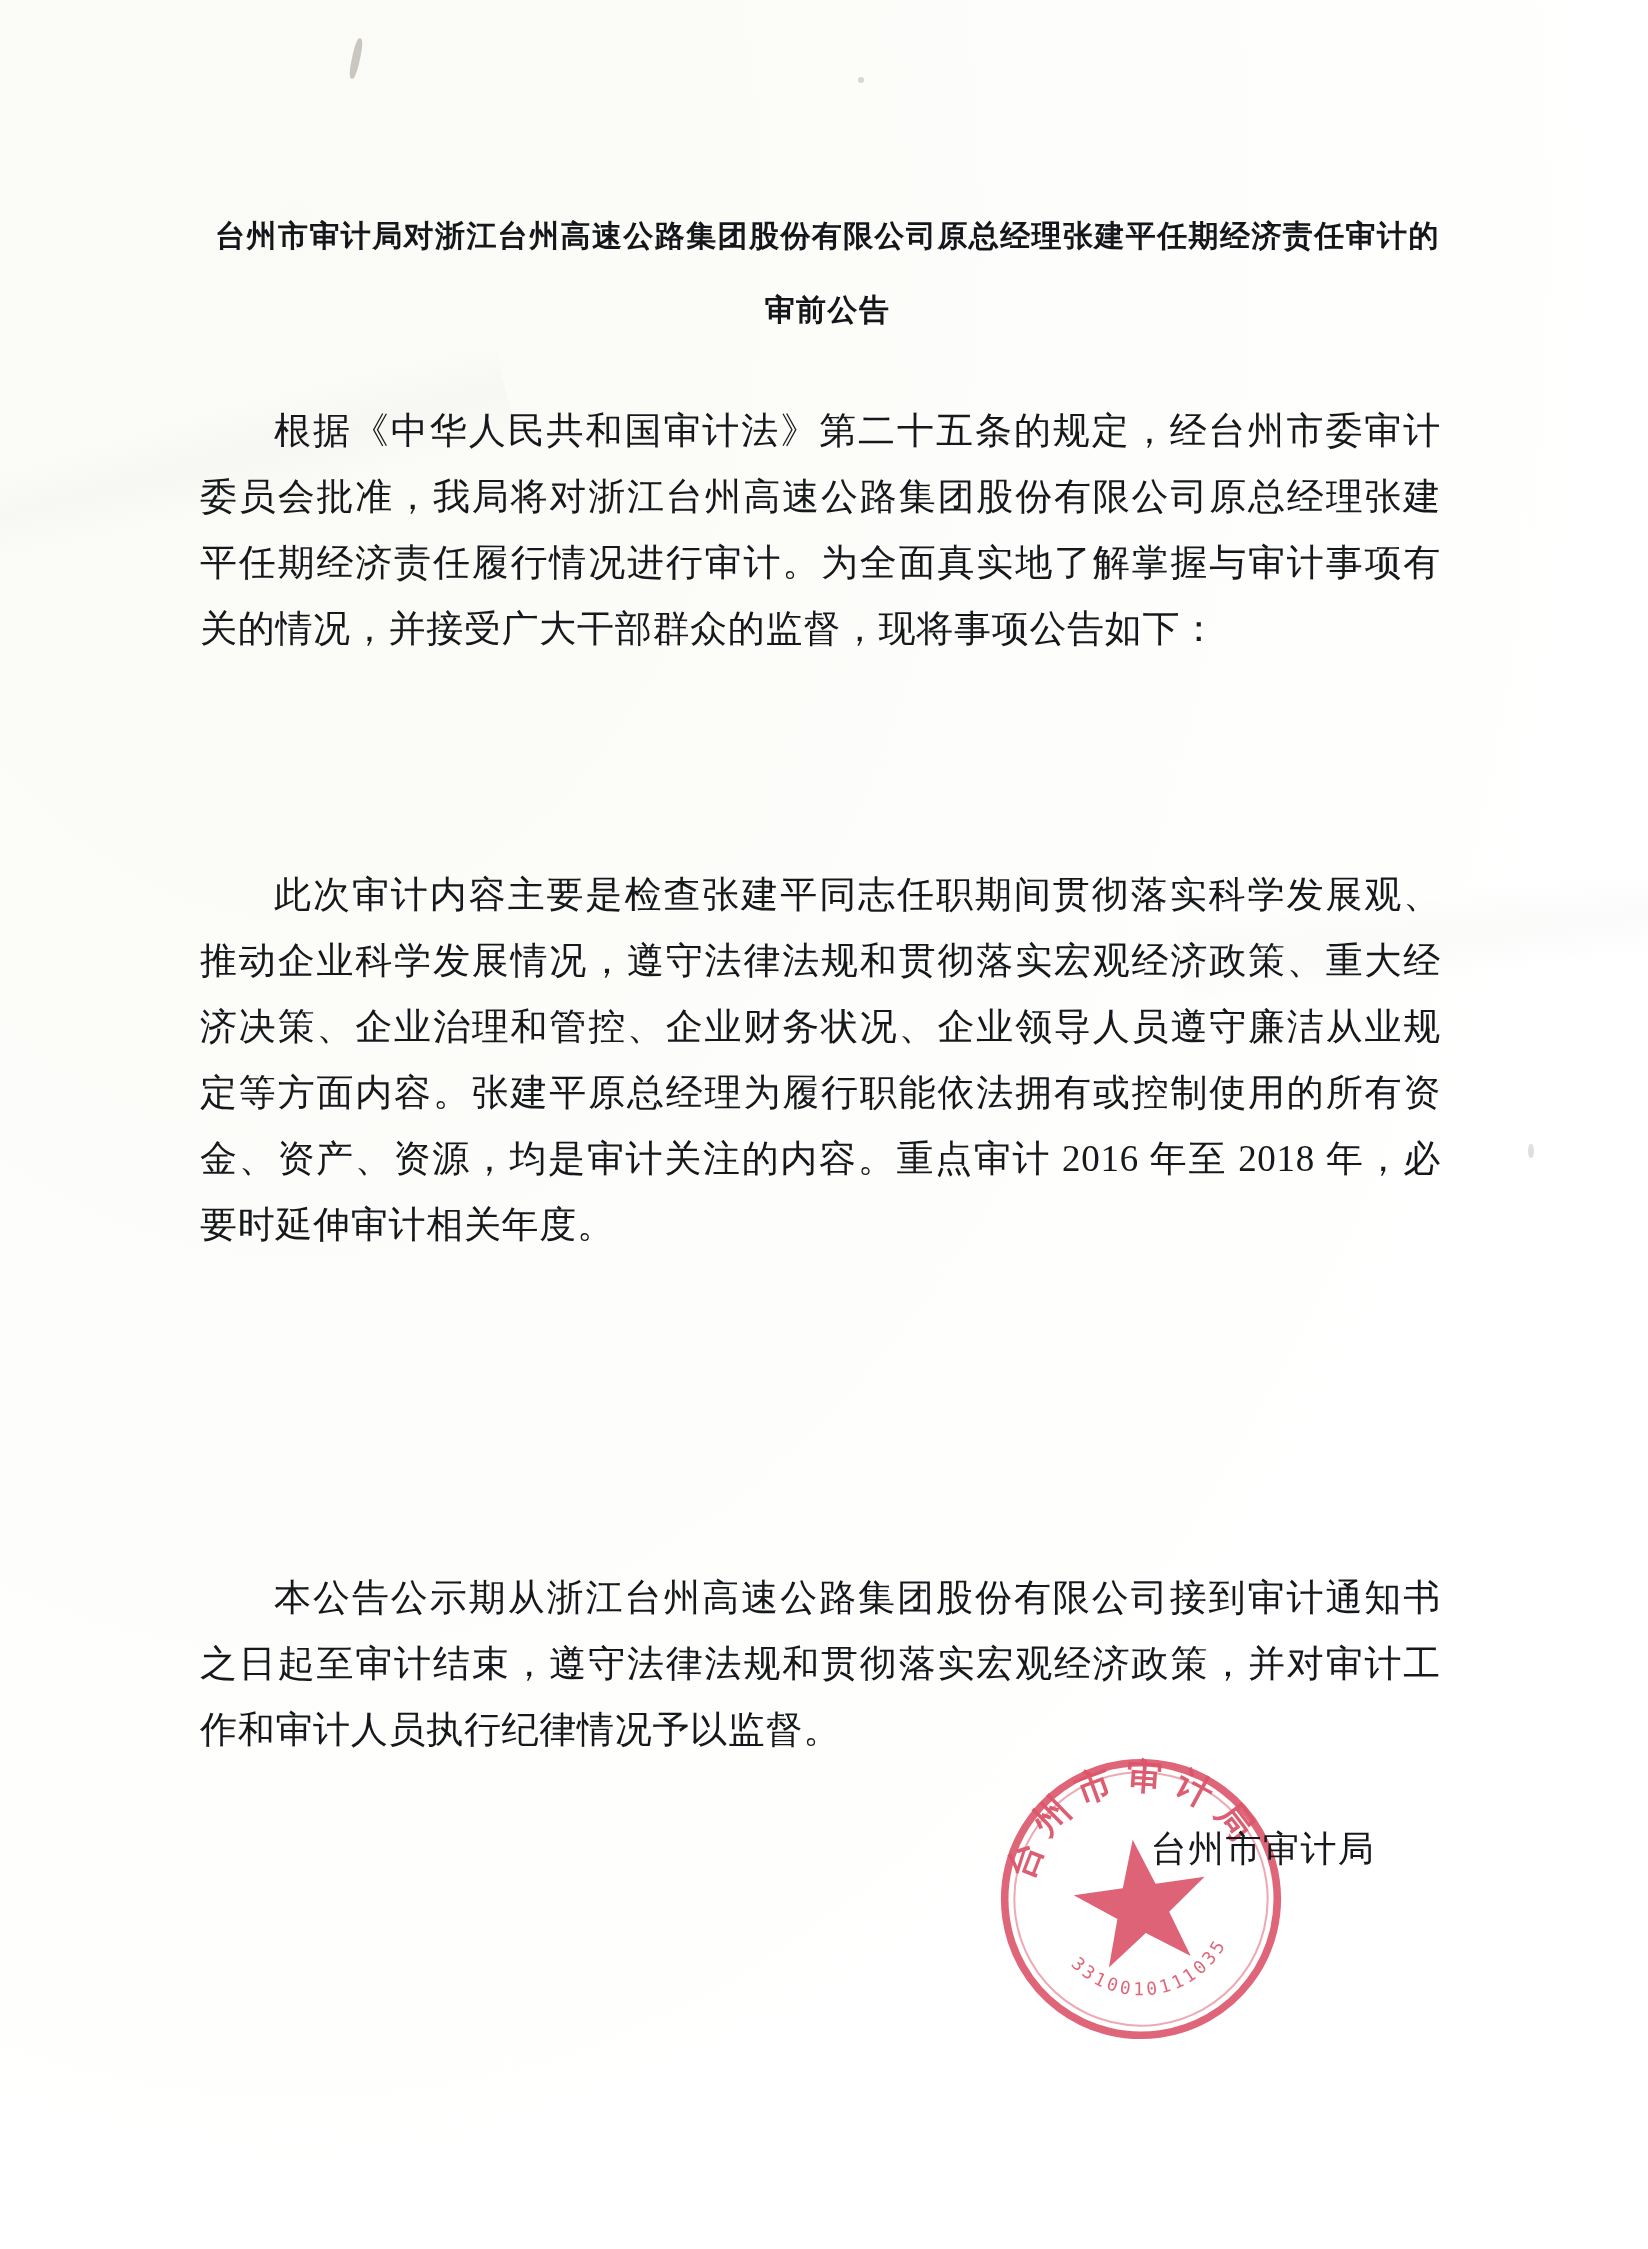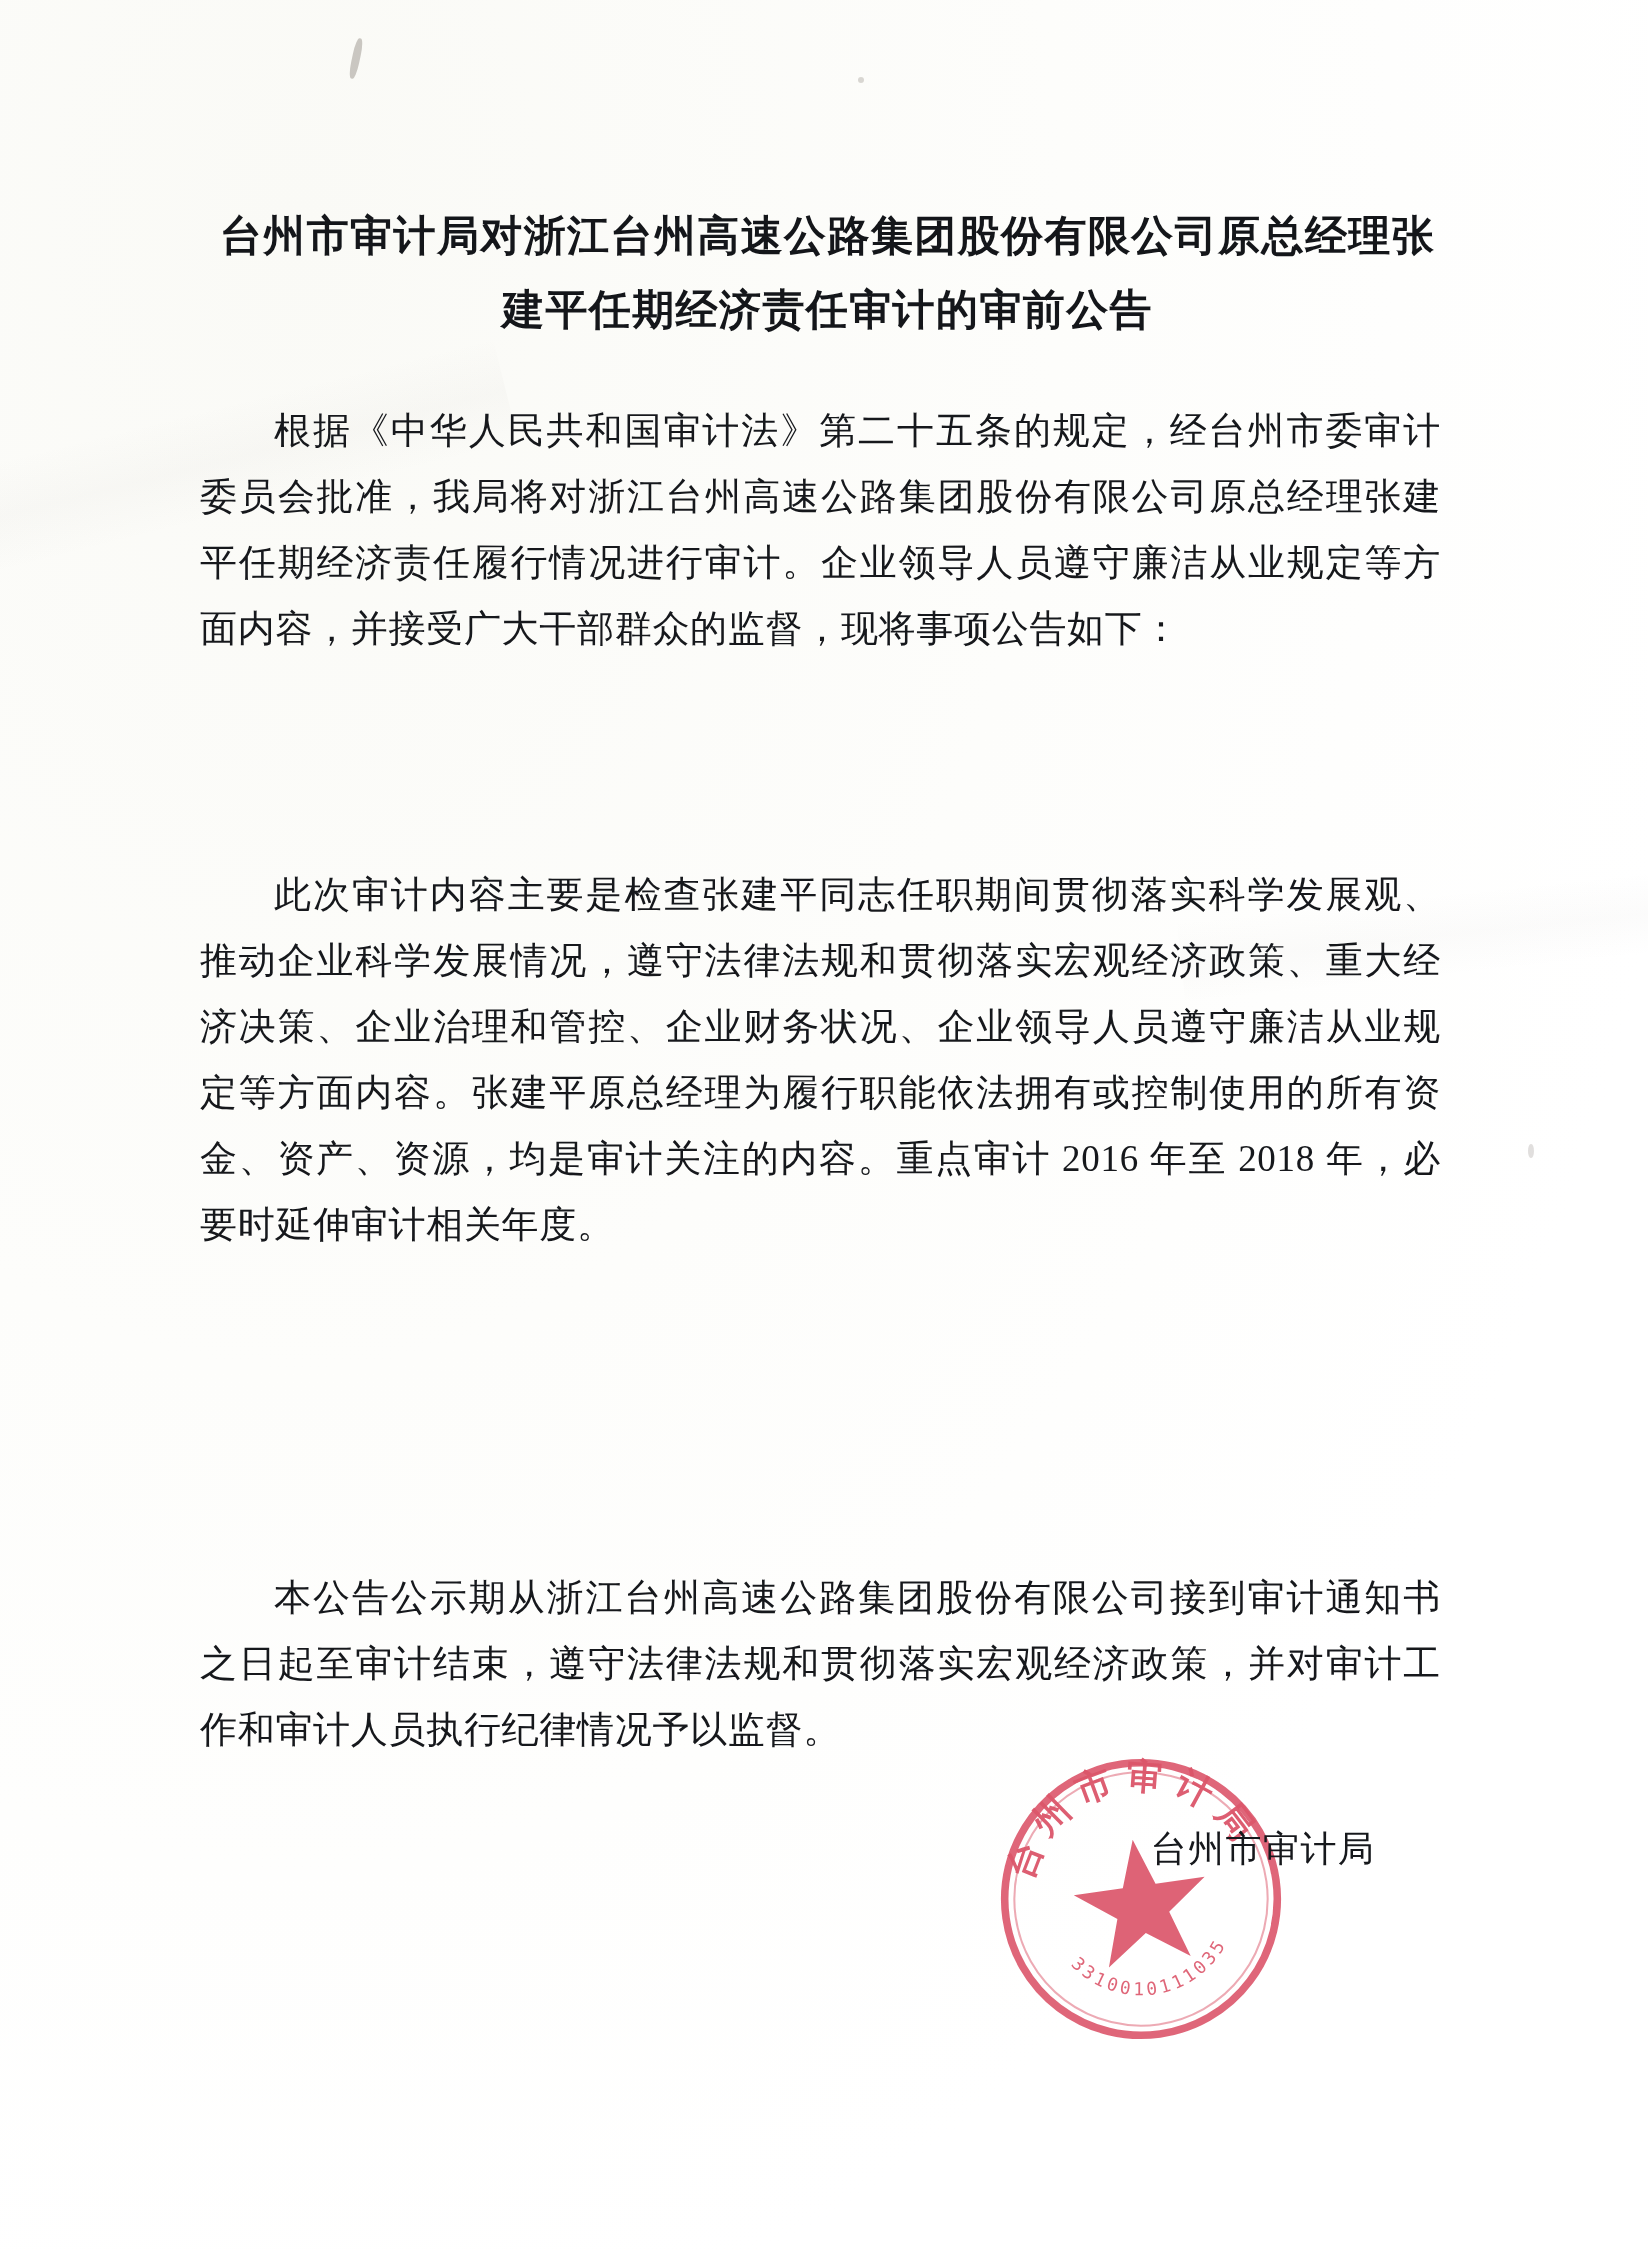--- a/index.html
+++ b/index.html
@@ -45,21 +45,21 @@
   }
 
   .doc-title {
     position: absolute;
     left: 207px;
     top: 199px;
     width: 1241px;
     text-align: center;
     font-family: "DejaVu Sans", "Liberation Sans", sans-serif;
     font-weight: bold;
-    font-size: 42px;
+    font-size: 30px;
     line-height: 74px;
     letter-spacing: 1.4px;
     color: #14161a;
   }
 
   .para {
     position: absolute;
     font-size: 37px;
     line-height: 66px;
     color: #16181c;
@@ -110,21 +110,21 @@
 <div class="blemish" style="left:352px; top:38px; width:8.3px; height:41px; background:rgba(90,80,70,0.30); border-radius:40%; transform:rotate(12deg);"></div>
 <div class="blemish" style="left:858px; top:77px; width:6.2px; height:6.2px; background:rgba(90,80,70,0.22);"></div>
 <div class="crease" style="left:83px; top:103px; width:110px; height:758px; transform:rotate(76deg); opacity:.5;"></div>
 <div class="crease" style="left:1448px; top:620px; width:83px; height:620px; transform:rotate(84deg); opacity:.45;"></div>
 <div class="blemish" style="left:1528px; top:1144px; width:5.5px; height:13.8px; background:rgba(90,80,70,0.18);"></div>
 
 <div id="content">
 
   <div class="doc-title">台州市审计局对浙江台州高速公路集团股份有限公司原总经理张建平任期经济责任审计的审前公告</div>
 
-  <div class="para indent" style="left:200px; top:398px; width:1241px;">根据《中华人民共和国审计法》第二十五条的规定，经台州市委审计委员会批准，我局将对浙江台州高速公路集团股份有限公司原总经理张建平任期经济责任履行情况进行审计。企业领导人员遵守廉洁从业规定等方面内容，并接受广大干部群众的监督，现将事项公告如下：</div>
+  <div class="para indent" style="left:200px; top:398px; width:1241px;">根据《中华人民共和国审计法》第二十五条的规定，经台州市委审计委员会批准，我局将对浙江台州高速公路集团股份有限公司原总经理张建平任期经济责任履行情况进行审计。为全面真实地了解掌握与审计事项有关的情况，并接受广大干部群众的监督，现将事项公告如下：</div>
 
 
   <div class="para indent" style="left:200px; top:862px; width:1241px;">此次审计内容主要是检查张建平同志任职期间贯彻落实科学发展观、推动企业科学发展情况，遵守法律法规和贯彻落实宏观经济政策、重大经济决策、企业治理和管控、企业财务状况、企业领导人员遵守廉洁从业规定等方面内容。张建平原总经理为履行职能依法拥有或控制使用的所有资金、资产、资源，均是审计关注的内容。重点审计 2016 年至 2018 年，必要时延伸审计相关年度。</div>
 
 
 
   <div class="para indent" style="left:200px; top:1565px; width:1241px;">本公告公示期从浙江台州高速公路集团股份有限公司接到审计通知书之日起至审计结束，遵守法律法规和贯彻落实宏观经济政策，并对审计工作和审计人员执行纪律情况予以监督。</div>
 
   <div class="sign-block">
     <div>台州市审计局</div>

